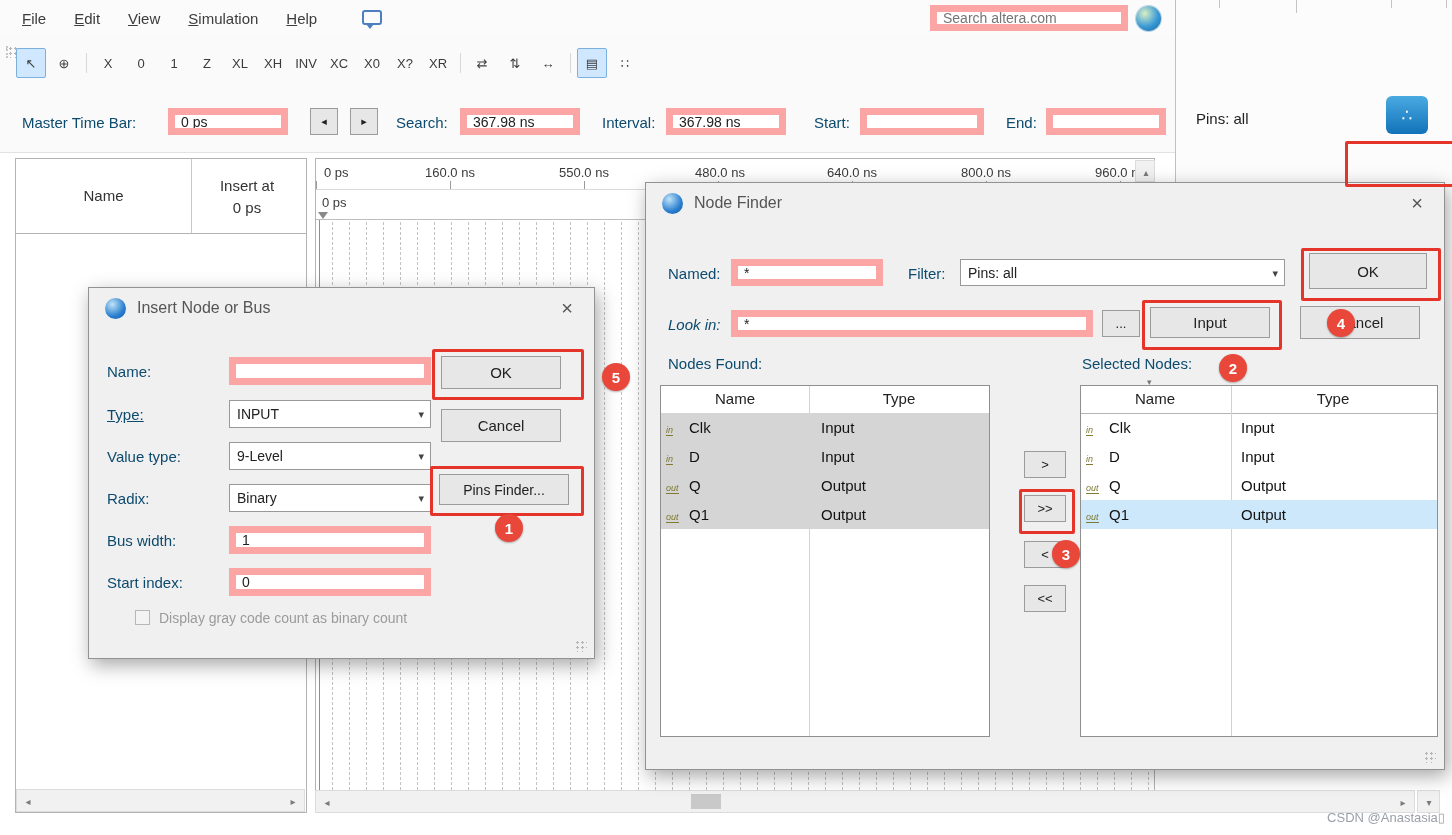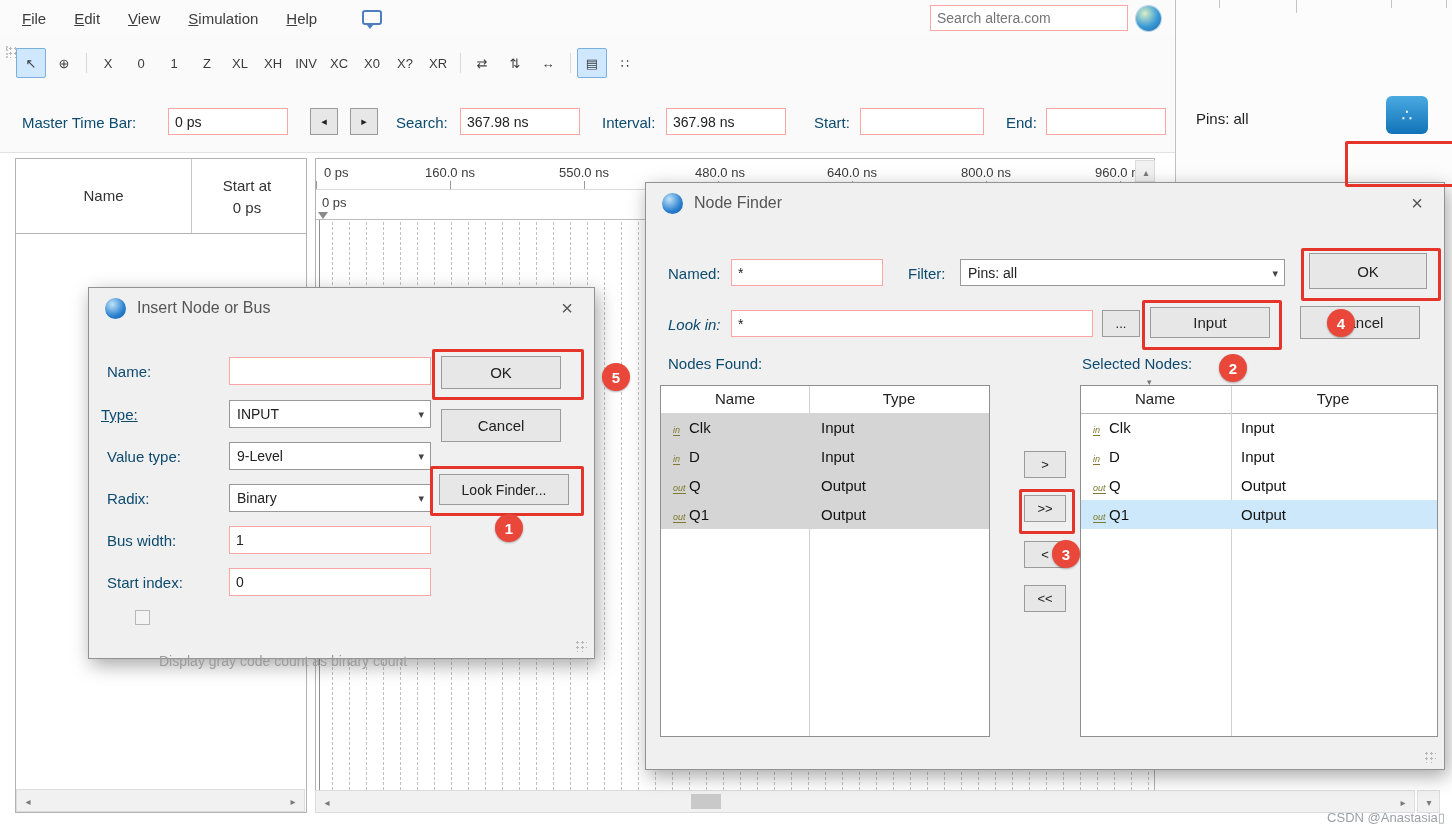--- a/index.html
+++ b/index.html
@@ -1,20 +1,20 @@
 <!DOCTYPE html>
 <html><head>
 <meta charset="utf-8">
 <style>
   html,body{margin:0;padding:0;}
   body{font-family:"Liberation Sans", sans-serif;}
   #stage{position:relative;width:1452px;height:835px;background:#ffffff;overflow:hidden;}
   .abs{position:absolute;}
   .lbl{position:absolute;font-size:15px;color:#0c4a6e;white-space:nowrap;}
-  .inp{position:absolute;background:#fff;border:1px solid #fca5a5;font-size:14px;padding:0 6px;
+  .inp{position:absolute;background:#fff;border:7px solid #fca5a5;font-size:14px;padding:0 6px;
        font-family:inherit;color:#222;box-sizing:border-box;outline:none;}
   .btn{position:absolute;background:#e7e7e7;border:1px solid #9b9b9b;font-size:15px;color:#222;
        display:flex;align-items:center;justify-content:center;box-sizing:border-box;cursor:default;}
   .dd{position:absolute;background:#fff;border:1px solid #999;font-size:14px;color:#222;
       display:flex;align-items:center;padding:0 24px 0 7px;box-sizing:border-box;}
   .dd .arr{position:absolute;right:6px;top:50%;transform:translateY(-50%);font-size:11px;color:#444;}
   
   #menubar{left:0;top:0;width:1175px;height:36px;background:#fbfbfb;border-bottom:1px solid #e8e8e8;z-index:1;}
   #menu-items{position:absolute;left:22px;top:0;height:100%;display:flex;align-items:center;gap:28px;}
   .menu-item{font-size:15px;color:#3c3c3c;}
@@ -84,21 +84,21 @@
   .grip{position:absolute;width:12px;height:12px;
       background-image:radial-gradient(#b5b5b5 1.2px,transparent 1.3px);background-size:5px 5px;}
   
   .nlist{position:absolute;background:#fff;border:1px solid #8f8f8f;box-sizing:border-box;}
   .nlist .lhead{position:absolute;left:0;top:0;right:0;height:27px;border-bottom:1px solid #b5b5b5;font-size:15px;color:#222;}
   .nlist .lhead .hn{position:absolute;left:0;top:4px;width:148px;text-align:center;}
   .nlist .lhead .ht{position:absolute;left:148px;right:0;top:4px;text-align:center;}
   .nlist .vline{position:absolute;left:148px;top:0;bottom:0;width:1px;background:#d2d2d2;}
   .nlist .rows{position:absolute;left:0;top:27px;right:0;bottom:0;overflow:hidden;}
   .nrow{position:relative;height:29px;display:flex;align-items:center;font-size:15px;color:#111;}
-  .nrow .pin{flex:0 0 28px;padding-left:12px;box-sizing:border-box;}
+  .nrow .pin{flex:0 0 28px;padding-left:5px;box-sizing:border-box;}
   .nrow .pintxt{font-size:9px;font-style:italic;color:#7f7a2f;border-bottom:1px solid #7f7a2f;}
   .nrow .nm{flex:0 0 114px;}
   .nrow .tp{padding-left:18px;}
   #nf-found .nrow.sel{background:#d5d5d5;}
   #nf-selected .nrow.sel{background:#cce8fa;}
   .sortmark{position:absolute;left:66px;top:-9px;font-size:9px;color:#777;}
   .trcol{position:absolute;display:flex;flex-direction:column;width:42px;}
   .tr{width:42px;height:27px;display:flex;align-items:center;justify-content:center;background:#e7e7e7;
       border:1px solid #9b9b9b;font-size:13px;color:#222;box-sizing:border-box;}
   .trcol .tr:nth-of-type(2){margin-top:17px;}
@@ -215,21 +215,21 @@
     <span class="tick" style="left:120px;height:13px;"></span>
     <span class="tick" style="left:215px;height:8px;"></span>
     <span class="tick" style="left:270px;height:8px;"></span>
     <span class="pins">Pins: all</span>
     <span class="node-blue-icon">∴</span>
   </div>
 
   <div id="name-panel" class="abs">
     <div class="hd">
       <span class="hname">Name</span>
-      <span class="hv1">Start at</span>
+      <span class="hv1">Insert at</span>
       <span class="hv2">0 ps</span>
       <span class="vdiv"></span>
     </div>
   </div>
   <div class="scrollbar" style="left:16px;top:789px;width:289px;height:23px;">
     <span class="sarrow" style="left:1px;top:2px;">◂</span>
     <span class="sarrow" style="right:1px;top:2px;">▸</span>
   </div>
 
   <div id="wave-pane" class="abs">
@@ -265,44 +265,44 @@
   </div>
 
   <div class="dialog" style="left:88px;top:287px;width:507px;height:372px;z-index:5;">
     <div class="dlg-title">
       <span class="qicon"></span>
       <span class="t">Insert Node or Bus</span>
       <span class="close-x">×</span>
     </div>
     <span class="lbl" style="left:18px;top:75px;">Name:</span>
     <input class="inp" style="left: 140px; top: 69px; width: 202px; height: 28px;" value="">
-    <span class="lbl" style="left:12px;top:118px;text-decoration:underline;">Type:</span>
+    <span class="lbl" style="left:18px;top:118px;text-decoration:underline;">Type:</span>
     <div class="dd" style="left:140px;top:112px;width:202px;height:28px;">
       <span>INPUT</span>
       <span class="arr">▾</span>
     </div>
     <span class="lbl" style="left:18px;top:160px;">Value type:</span>
     <div class="dd" style="left:140px;top:154px;width:202px;height:28px;">
       <span>9-Level</span>
       <span class="arr">▾</span>
     </div>
     <span class="lbl" style="left:18px;top:202px;">Radix:</span>
     <div class="dd" style="left:140px;top:196px;width:202px;height:28px;">
       <span>Binary</span>
       <span class="arr">▾</span>
     </div>
     <span class="lbl" style="left:18px;top:244px;">Bus width:</span>
     <input class="inp" style="left: 140px; top: 238px; width: 202px; height: 28px;" value="1">
     <span class="lbl" style="left:18px;top:286px;">Start index:</span>
     <input class="inp" style="left: 140px; top: 280px; width: 202px; height: 28px;" value="0">
     <span class="cbox" style="left:46px;top:322px;"></span>
-    <span class="cblabel" style="left:70px;top:322px;margin-top:43px;">Display gray code count as binary count</span>
+    <span class="cblabel" style="left:70px;top:322px;">Display gray code count as binary count</span>
     <span class="btn" style="left:352px;top:68px;width:120px;height:33px;">OK</span>
     <span class="btn" style="left:352px;top:121px;width:120px;height:33px;">Cancel</span>
-    <span class="btn" style="left:350px;top:186px;width:130px;height:31px;font-size:14px;">Look Finder...</span>
+    <span class="btn" style="left:350px;top:186px;width:130px;height:31px;font-size:14px;">Pins Finder...</span>
     <span class="grip" style="left:486px;top:352px;"></span>
   </div>
 
   <div class="dialog" style="left:645px;top:182px;width:800px;height:588px;z-index:6;">
     <div class="dlg-title">
       <span class="qicon"></span>
       <span class="t">Node Finder</span>
       <span class="close-x">×</span>
     </div>
     <span class="lbl" style="left:22px;top:82px;">Named:</span>

